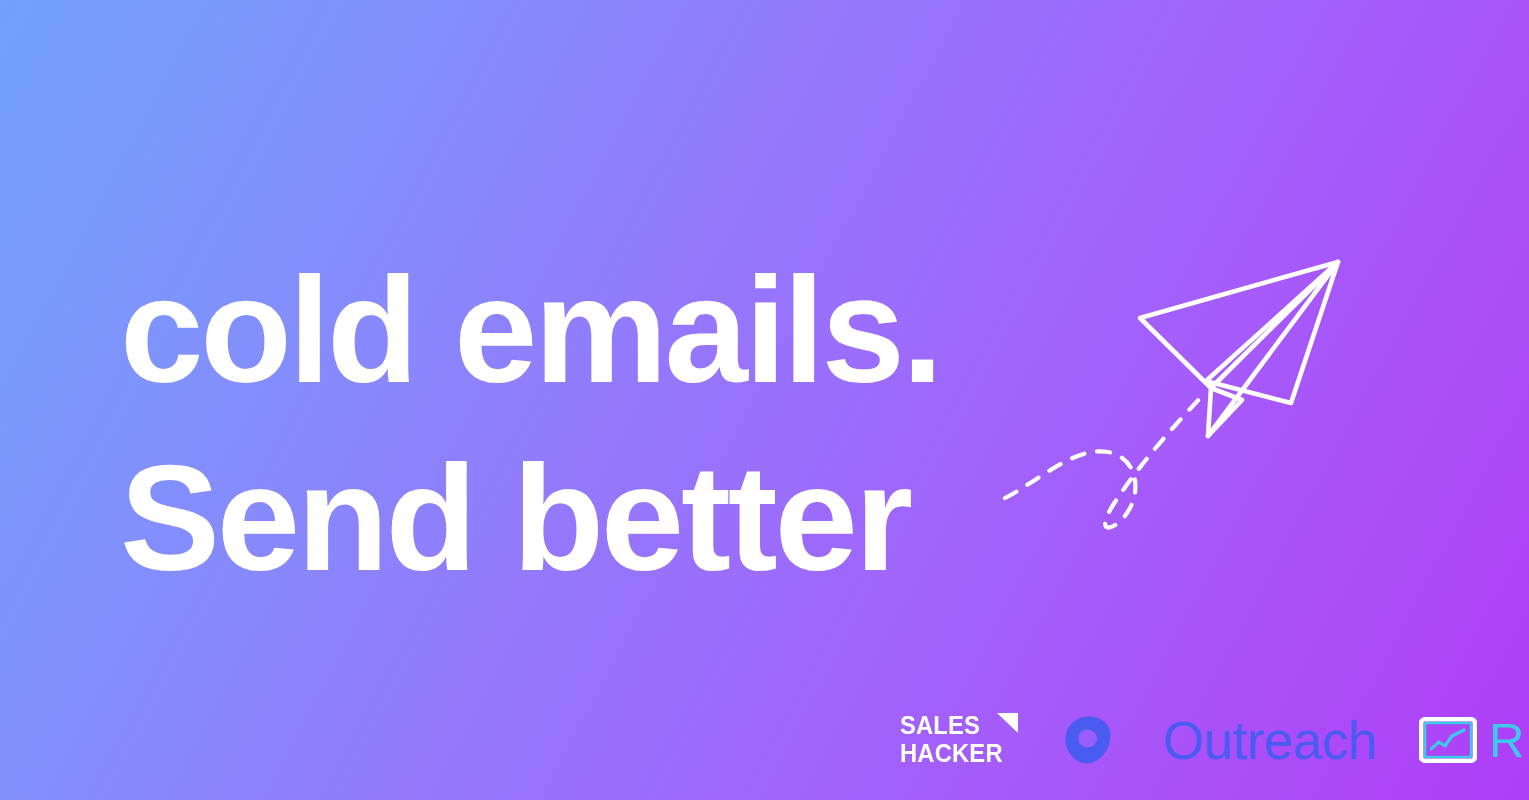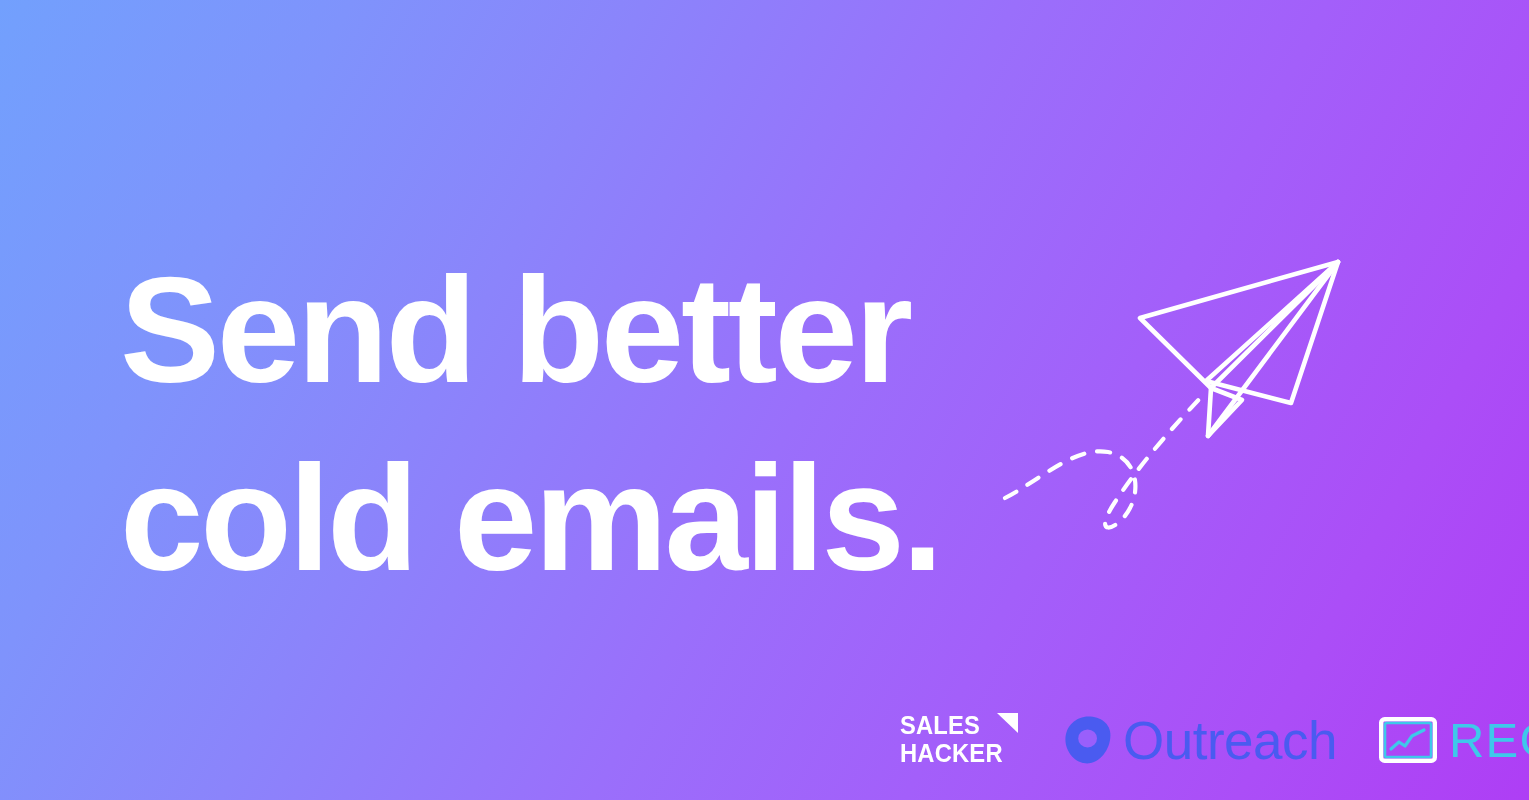--- a/index.html
+++ b/index.html
@@ -119,20 +119,21 @@
     margin-right: 9px;
   }
   .outreach-word {
     color: #4a5bf0;
     font-family: "Liberation Sans", sans-serif;
     font-weight: 400;
     font-size: 53px;
     letter-spacing: -0.5px;
     line-height: 1;
     white-space: nowrap;
+    margin-left: 40px;
   }
 
   
   .regie {
     display: flex;
     align-items: center;
     flex: none;
   }
   .regie-mark {
     width: 58px;
@@ -149,22 +150,22 @@
     line-height: 1;
     white-space: nowrap;
   }
 </style>
 </head>
 <body>
 
 <div id="stage">
 
   <div class="headline">
+    <span class="headline-line">cold emails.</span>
     <span class="headline-line">Send better</span>
-    <span class="headline-line">cold emails.</span>
   </div>
 
   <div class="plane-art">
     <svg width="400" height="320" viewBox="0 0 400 320" fill="none" xmlns="http://www.w3.org/2000/svg">
 
       <g stroke="#ffffff" stroke-width="4.2" fill="none" stroke-linecap="round" stroke-dasharray="13 13">
         <path d="M 25 258
                  C 60 240, 95 206, 128 212
                  C 158 218, 160 250, 150 268
                  C 139 290, 110 300, 135 262

